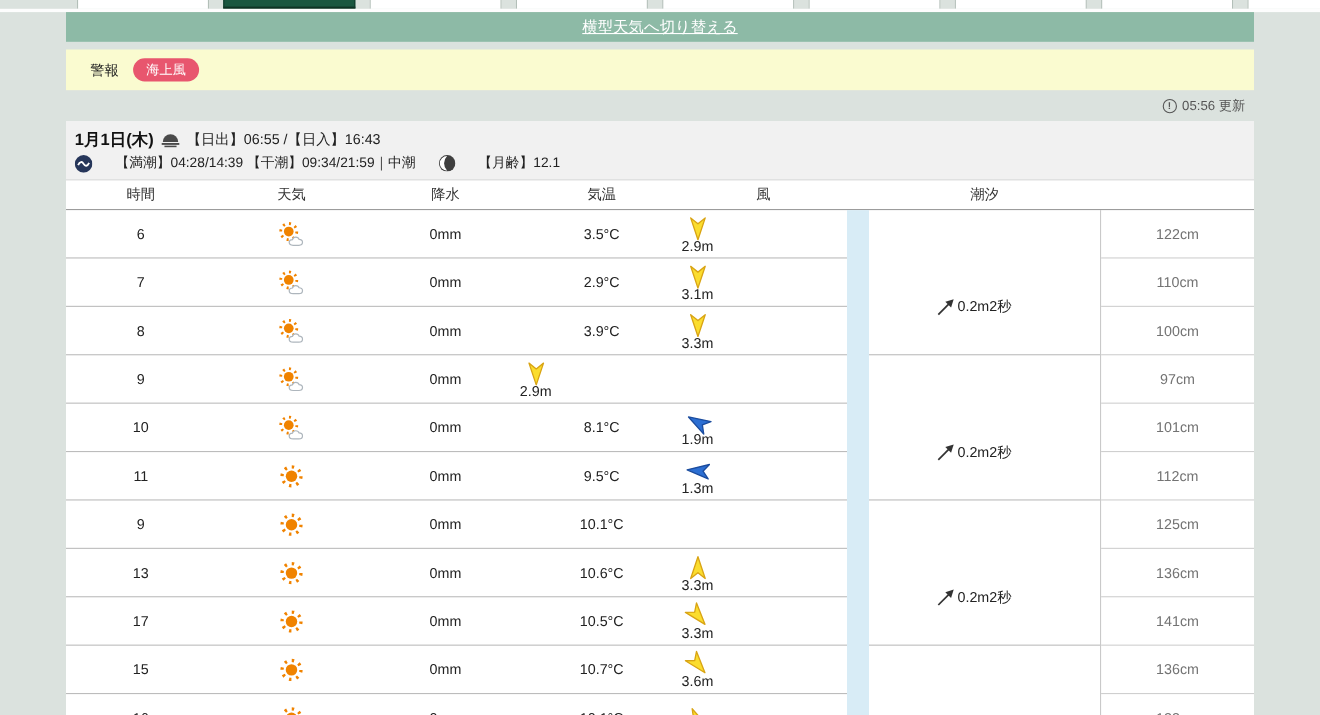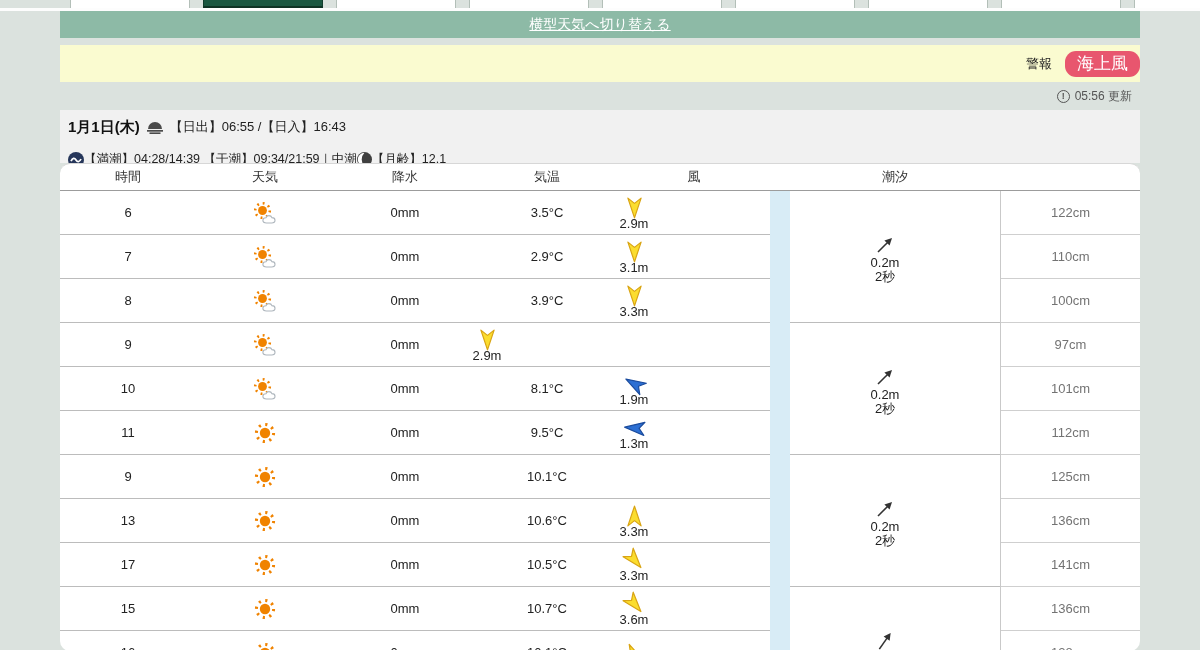--- a/index.html
+++ b/index.html
@@ -12,44 +12,44 @@
   .tab.selected{background:#1a5740;border-color:#123d2d;border-bottom:2px solid #0e3324;}
   .whitestrip{position:absolute;top:8px;left:0;width:1200px;height:3px;background:#fdfdfd;}
 
   
   .greenbar{position:absolute;top:11px;left:60px;width:1080px;height:27px;background:#8dbaa6;
             display:flex;align-items:center;justify-content:center;}
   .greenbar a{color:#ffffff;font-size:14px;text-decoration:underline;cursor:pointer;}
 
   
   .alertbar{position:absolute;top:45px;left:60px;width:1080px;height:37px;background:#fafbd0;
-            display:flex;align-items:center;padding-left:22px;box-sizing:border-box;justify-content:flex-end;}
+            display:flex;align-items:center;padding-left:22px;box-sizing:border-box;}
   .alertlabel{font-size:13px;color:#222;}
-  .badge{margin-left:13px;background:#e8566e;color:#fff;font-size:17px;line-height:1;
+  .badge{margin-left:13px;background:#e8566e;color:#fff;font-size:12px;line-height:1;
          padding:4px 12px 5px;border-radius:11px;}
 
   
   .updatebar{position:absolute;top:84px;left:60px;width:1080px;height:24px;display:flex;
              justify-content:flex-end;align-items:center;gap:5px;color:#555;font-size:12px;padding-right:8px;box-sizing:border-box;}
   .infoicon{width:13px;height:13px;border:1.4px solid #555;border-radius:50%;display:inline-flex;
             align-items:center;justify-content:center;font-size:9px;font-weight:bold;color:#555;box-sizing:border-box;}
 
   
   .datehead{position:absolute;top:110px;left:60px;width:1080px;height:53px;background:#f1f1f1;
             padding:7px 0 0 8px;box-sizing:border-box;}
   .dline{display:flex;align-items:center;gap:6px;}
   .dline1{height:20px;}
-  .dline2{height:19px;margin-top:13px;gap:0;}
+  .dline2{height:19px;margin-top:2px;gap:21px;}
   .ddate{font-weight:bold;font-size:15px;color:#111;}
   .dtxt{font-size:13px;color:#222;}
   .dtxt2{font-size:12.5px;color:#222;}
 
   
   .tablewrap{position:absolute;top:163px;left:60px;width:1080px;height:487px;background:#fff;
-             border-top:1px solid #d7d7d7;box-sizing:content-box;overflow:hidden;border-radius:10px;}
+             border-top:1px solid #d7d7d7;box-sizing:content-box;overflow:hidden;}
   .thead{height:27px;display:grid;grid-template-columns:136px 138px 142px 142px 152px 20px 210px 140px;
          align-items:center;border-bottom:1px solid #9c9c9c;font-size:13px;color:#333;text-align:center;box-sizing:border-box;}
   .thead .wavehead{transform:translateX(-10px);}
   .tbody{position:relative;height:460px;}
   .leftrows{position:absolute;left:0;top:0;width:710px;}
   .trow{height:44px;display:grid;grid-template-columns:136px 138px 142px 142px 152px;
         border-bottom:1px solid #bcbcbc;box-sizing:border-box;font-size:13px;color:#222;}
   .trow>div{display:flex;align-items:center;justify-content:center;height:100%;}
   .windcell{flex-direction:column;justify-content:flex-start;padding-top:3px;transform:translateX(-60px);box-sizing:border-box;}
   .wspeed{font-size:13px;margin-top:-2px;line-height:14px;}
@@ -63,21 +63,21 @@
   .warrow{width:19px;height:22px;}
   .warrow.yellow path{fill:#FBDD2E;stroke:#D9A414;}
   .warrow.blue path{fill:#2C6FD3;stroke:#1B4C9E;}
 
   
   .bluecol{position:absolute;left:710px;top:0;width:20px;height:460px;background:#d8ecf6;}
 
   
   .wavecol{position:absolute;left:730px;top:0;width:210px;}
   .wgroup{height:132px;border-bottom:1px solid #bcbcbc;box-sizing:border-box;display:flex;justify-content:center;}
-  .wavebox{display:flex;flex-direction:column;align-items:center;padding-top:44px;transform:translateX(-10px);
+  .wavebox{display:flex;flex-direction:row;align-items:center;padding-top:44px;transform:translateX(-10px);
            font-size:13px;color:#222;box-sizing:border-box;}
   .wavearrow{width:20px;height:20px;}
   .wavearrow.NNE{transform:rotate(-10deg);}
   .wh{line-height:15px;}
   .wp{line-height:14px;}
 
   
   .tidecol{position:absolute;left:940px;top:0;width:140px;border-left:1px solid #c9c9c9;box-sizing:border-box;}
   .tcell{height:44px;border-bottom:1px solid #cfcfcf;box-sizing:border-box;display:flex;
          align-items:center;justify-content:center;font-size:13px;color:#737373;}

